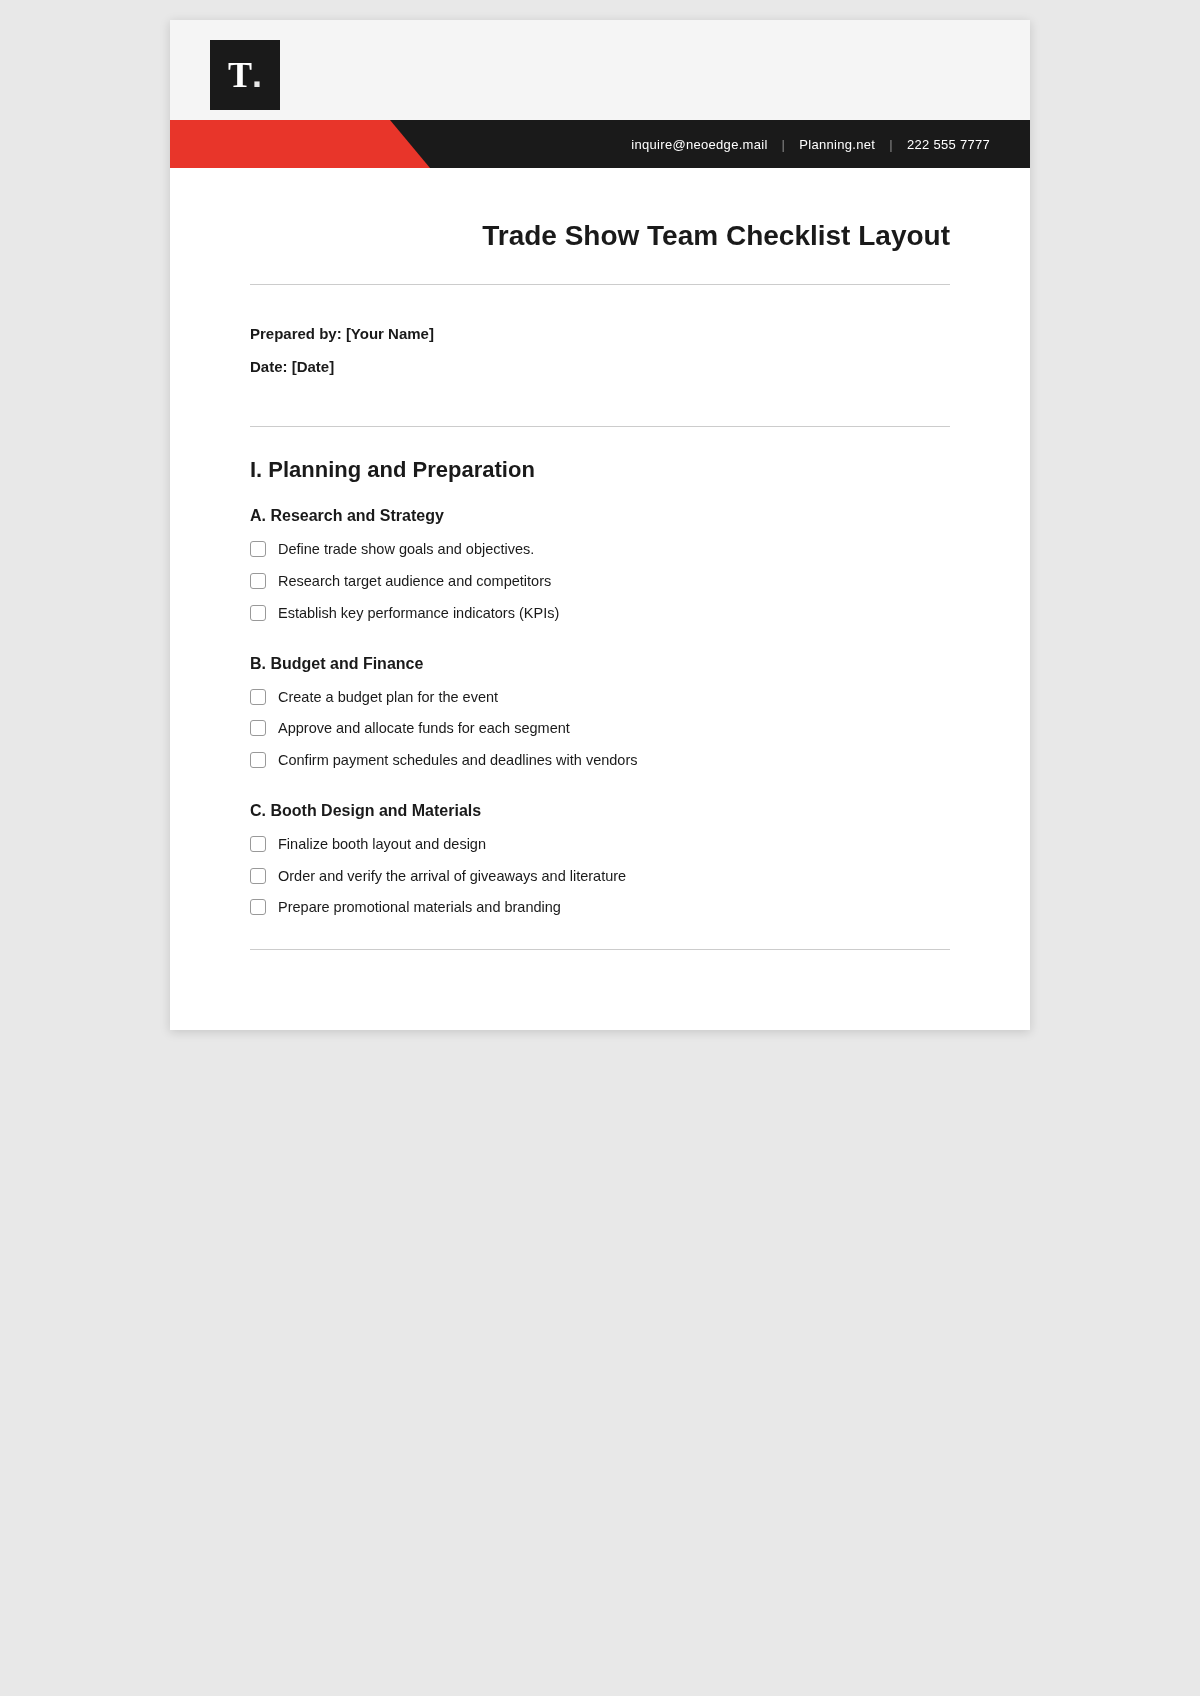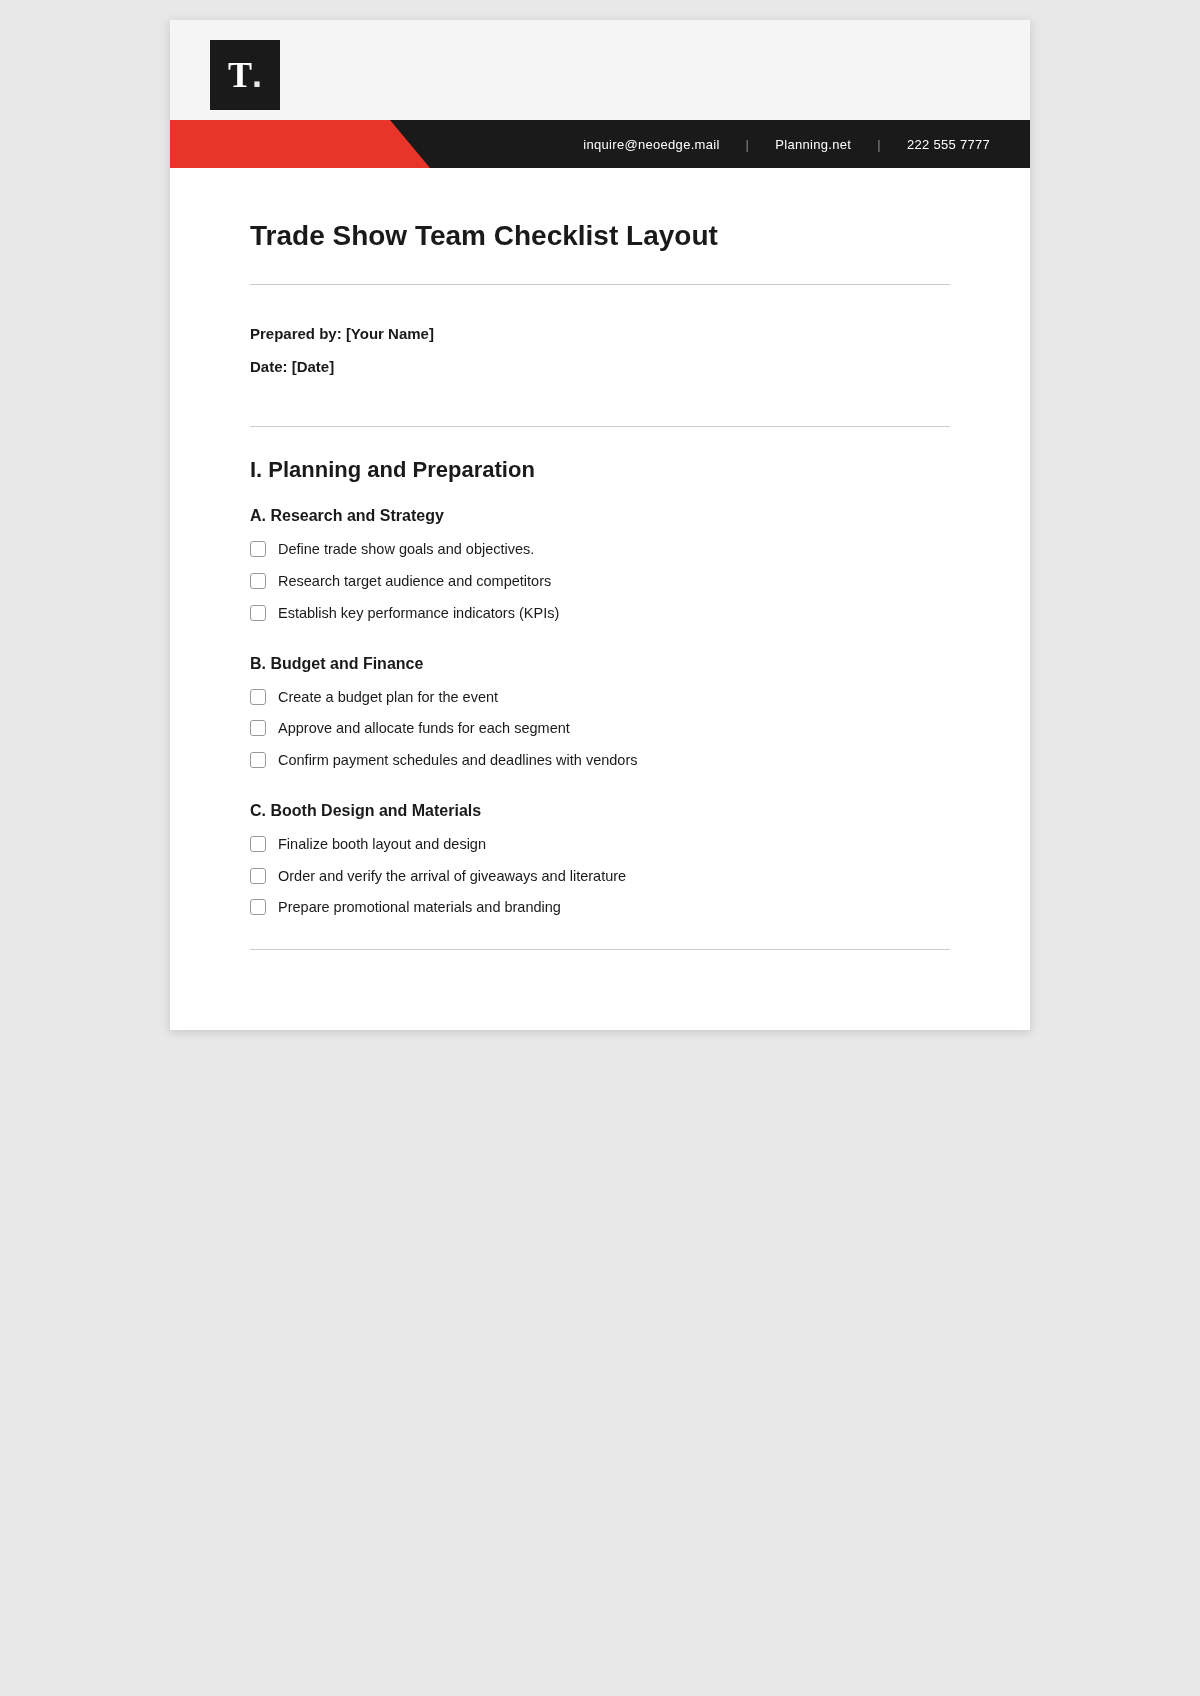--- a/index.html
+++ b/index.html
@@ -74,36 +74,36 @@
       background: #e8352a;
       clip-path: polygon(0 0, 220px 0, 260px 100%, 0 100%);
     }
 
     .banner-contact {
       color: #ffffff;
       font-size: 13px;
       letter-spacing: 0.3px;
       z-index: 1;
       display: flex;
-      gap: 24px;
+      gap: 12px;
       align-items: flex-end;
     }
 
     .banner-separator {
       color: #888;
       margin: 0 2px;
     }
 
     
     .doc-content {
       padding: 50px 80px 60px 80px;
     }
 
     .doc-title {
-      text-align: left;
+      text-align: right;
       font-size: 28px;
       font-weight: bold;
       color: #1a1a1a;
       margin-bottom: 30px;
       line-height: 1.3;
     }
 
     .divider {
       border: none;
       border-top: 1.5px solid #cccccc;

